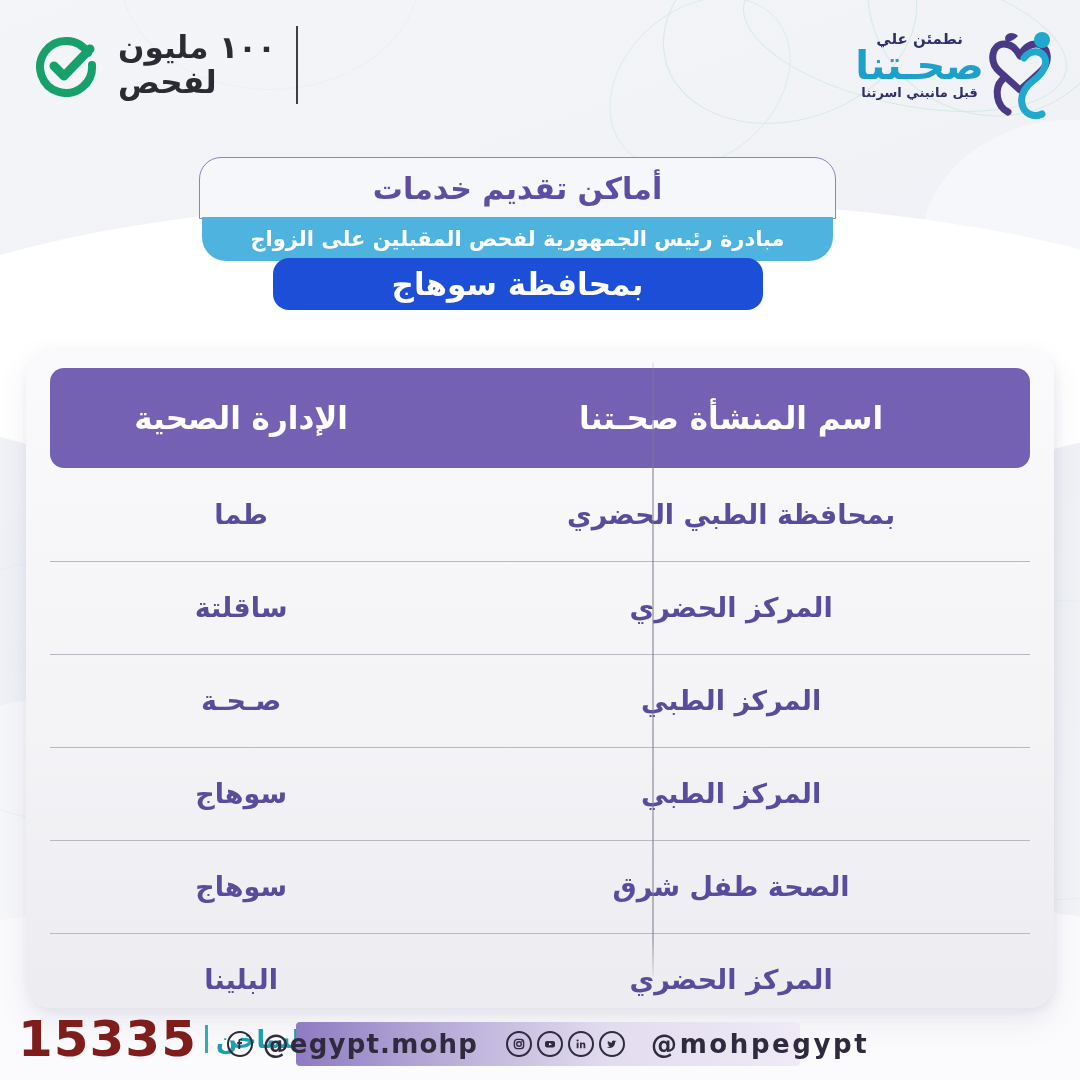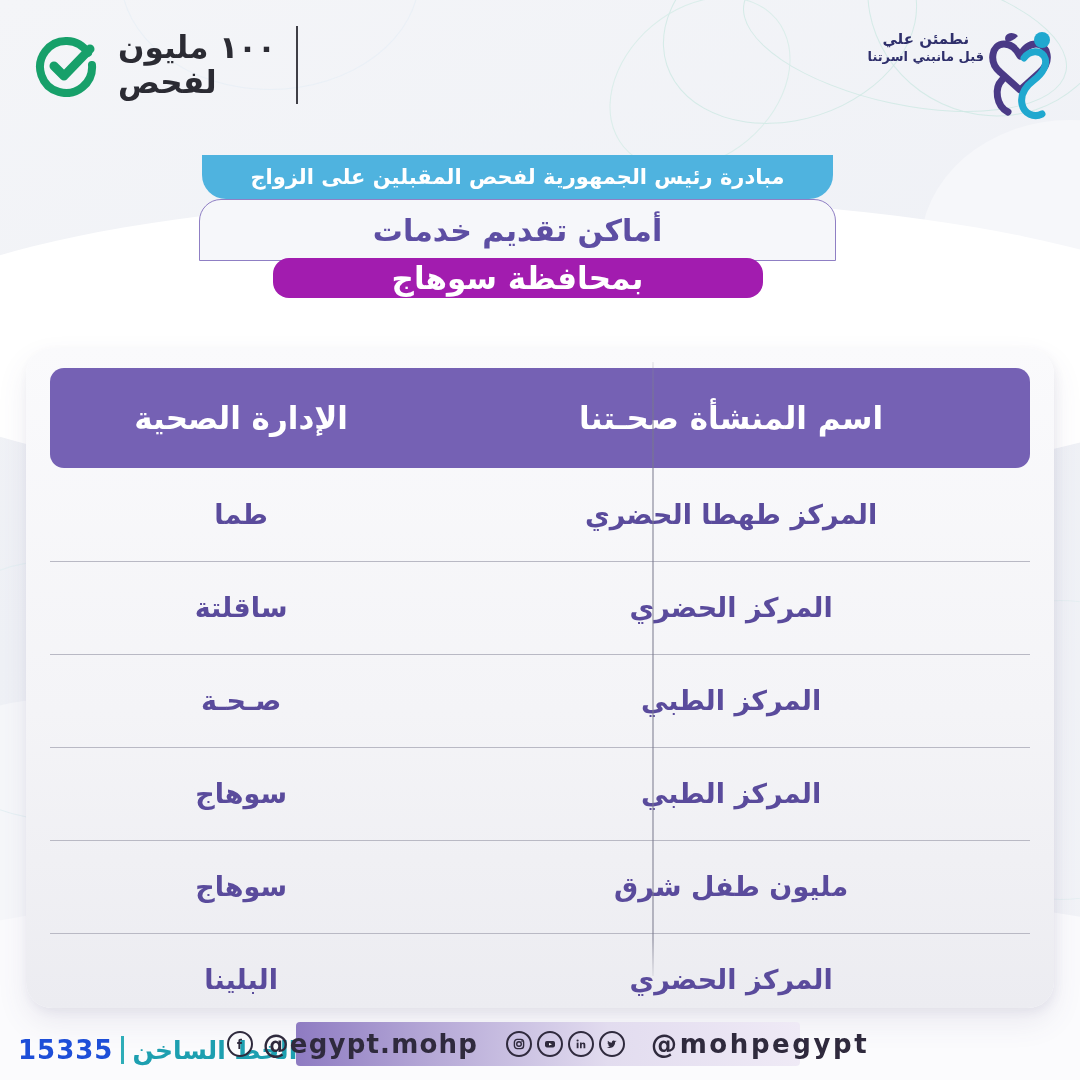--- a/index.html
+++ b/index.html
@@ -241,24 +241,24 @@
     margin-right: 3px;
     margin-top: -2px;
     background: #4fb3df;
     border-radius: 0 0 24px 24px;
     color: #ffffff;
     font-size: 21px;
     position: relative;
     z-index: 2;
   }
   .tb-purple {
-    height: 40px;
+    height: 52px;
     width: 490px;
     margin: -3px auto 0 auto;
-    background: #a21caf;
+    background: #1d4ed8;
     border-radius: 16px;
     color: #ffffff;
     font-size: 31px;
     position: relative;
     z-index: 3;
   }
 
   
   .table-card {
     position: absolute;
@@ -334,23 +334,23 @@
     position: absolute;
     right: auto;
     left: 18px;
     bottom: 16px;
     display: flex;
     align-items: center;
     gap: 8px;
     direction: ltr;
   }
   .hotline-num {
-    font-size: 26px;
-    font-weight: bold;
-    color: #1d4ed8;
+    font-size: 50px;
+    font-weight: bold;
+    color: #7f1d1d;
     letter-spacing: 1px;
     line-height: 1;
   }
   .hotline-sep {
     width: 3px;
     height: 28px;
     background: #2eadb8;
   }
   .hotline-label {
     font-size: 25px;
@@ -438,73 +438,74 @@
           <path d="M54 20 A26 26 0 1 0 58 32" fill="none" stroke="#17a06a" stroke-width="8" stroke-linecap="round"></path>
           <path d="M20 33 L30 43 L56 16" fill="none" stroke="#17a06a" stroke-width="9" stroke-linecap="round" stroke-linejoin="round"></path>
         </svg>
       </div>
     </div>
   </div>
 
   <div class="logo-right">
     <div class="lr-arabic">
       <div class="lr-top">نطمئن علي</div>
+      <div class="lr-mid">صحـتنا</div>
       <div class="lr-bot">قبل مانبني اسرتنا</div>
     </div>
     <div class="lr-mark">
       <svg width="72" height="96" viewBox="0 0 72 96">
         <path d="M16 44 C4 34 8 16 20 16 C28 16 33 22 36 28 C39 22 44 16 52 16 C64 16 68 34 56 44 L36 62 Z" fill="none" stroke="#4a3a86" stroke-width="7" stroke-linejoin="round"></path>
         <path d="M40 30 C46 22 56 22 60 28 C65 36 58 46 50 52 C42 58 36 66 38 76 C40 86 50 90 58 86" fill="none" stroke="#20a8cf" stroke-width="7" stroke-linecap="round"></path>
         <circle cx="58" cy="12" r="8" fill="#20a8cf"></circle>
         <path d="M22 14 C18 6 28 2 34 8 C30 12 26 14 22 14 Z" fill="#4a3a86"></path>
         <path d="M18 52 C10 60 12 78 24 84" fill="none" stroke="#4a3a86" stroke-width="7" stroke-linecap="round"></path>
       </svg>
     </div>
   </div>
 </div>
 
 <div class="title-banner">
+  <div class="tb-band tb-white">أماكن تقديم خدمات</div>
   <div class="tb-band tb-blue">مبادرة رئيس الجمهورية لفحص المقبلين على الزواج</div>
-  <div class="tb-band tb-white">أماكن تقديم خدمات</div>
   <div class="tb-band tb-purple">بمحافظة سوهاج</div>
 </div>
 
 <div class="table-card">
   <div class="col-divider"></div>
 
   <table class="reg">
     <colgroup>
       <col class="c-facility">
       <col class="c-admin">
     </colgroup>
     <thead>
       <tr>
         <th class="th-facility">اسم المنشأة صحـتنا</th>
         <th class="th-admin">الإدارة الصحية</th>
       </tr>
     </thead>
     <tbody>
       <tr>
-        <td>المركز طهطا الحضري</td>
+        <td>بمحافظة الطبي الحضري</td>
         <td>طما</td>
       </tr>
       <tr>
         <td>المركز الحضري</td>
         <td>ساقلتة</td>
       </tr>
       <tr>
         <td>المركز الطبي</td>
         <td>صـحـة</td>
       </tr>
       <tr>
         <td>المركز الطبي</td>
         <td>سوهاج</td>
       </tr>
       <tr>
-        <td>مليون طفل شرق</td>
+        <td>الصحة طفل شرق</td>
         <td>سوهاج</td>
       </tr>
       <tr>
         <td>المركز الحضري</td>
         <td>البلينا</td>
       </tr>
     </tbody>
   </table>
 </div>
 

